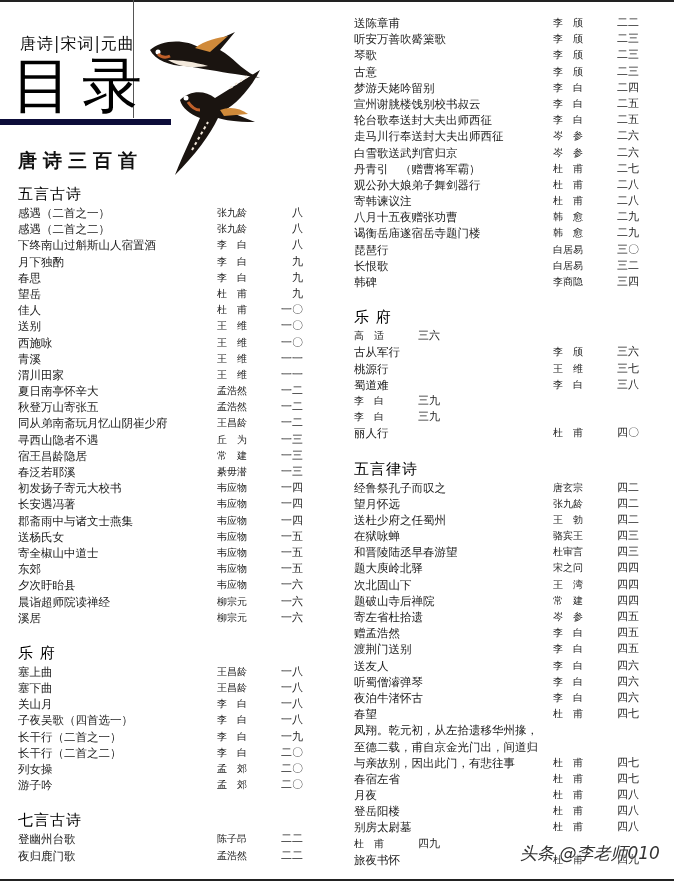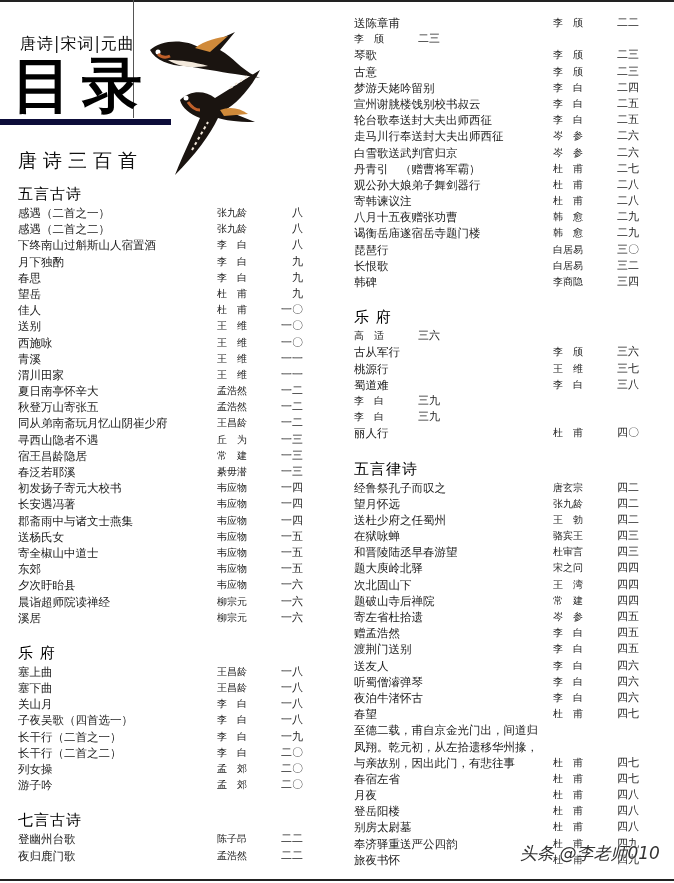--- a/index.html
+++ b/index.html
@@ -3,22 +3,22 @@
 <meta charset="utf-8">
 <style>
   html, body { margin:0; padding:0; background:#fff; }
   body { width:674px; height:883px; position:relative; overflow:hidden;
          font-family:"DejaVu Serif","Liberation Serif",serif; color:#1a1a1a; }
   .top-rule { position:absolute; left:0; top:0; width:674px; height:2px; background:#222; }
   .bottom-rule { position:absolute; left:0; top:879px; width:674px; height:2px; background:#222; }
   .vline { position:absolute; left:133px; top:0; width:1px; height:118px; background:#555; }
   .navy-bar { position:absolute; left:0; top:119px; width:171px; height:6px; background:#0d0d3a; }
   .subtitle { position:absolute; left:20px; top:34px; font-size:16px; letter-spacing:1px; color:#111; white-space:nowrap; }
-  .big-title { position:absolute; left:12px; top:52px; font-size:60px; font-weight:bold; letter-spacing:10px; line-height:66px; color:#000; white-space:nowrap; }
-  .book-title { position:absolute; left:18px; top:148px; font-size:19px; font-weight:normal; letter-spacing:6px; color:#111; white-space:nowrap; }
+  .big-title { position:absolute; left:12px; top:52px; font-size:60px; font-weight:normal; letter-spacing:10px; line-height:66px; color:#000; white-space:nowrap; }
+  .book-title { position:absolute; left:18px; top:148px; font-size:19px; font-weight:bold; letter-spacing:6px; color:#111; white-space:nowrap; }
   .birds { position:absolute; left:140px; top:10px; width:150px; height:170px; }
   .col { position:absolute; }
   .col-left { left:18px; top:183px; width:285px; }
   .col-right { left:354px; top:15px; width:285px; }
   .section-head { color:#000000; font-size:15px; height:22px; line-height:22px; letter-spacing:1px; }
   .section-gap { height:16px; }
   .row { display:flex; height:16.2px; line-height:16.2px; font-size:11.5px; white-space:nowrap; }
   .row .t { flex:1; overflow:hidden; }
   .row .a { width:52px; font-size:10px; letter-spacing:0px; color:#222; }
   .row .p { width:34px; text-align:right; font-size:11px; color:#222; }
@@ -253,20 +253,21 @@
 </div>
 
 <div class="col col-right">
   <div id="R0">
       <div class="row">
         <span class="t">送陈章甫</span>
         <span class="a">李　颀</span>
         <span class="p">二二</span>
       </div>
       <div class="row">
+        <span class="t">听安万善吹觱篥歌</span>
         <span class="a">李　颀</span>
         <span class="p">二三</span>
       </div>
       <div class="row">
         <span class="t">琴歌</span>
         <span class="a">李　颀</span>
         <span class="p">二三</span>
       </div>
       <div class="row">
         <span class="t">古意</span>
@@ -447,29 +448,29 @@
         <span class="t">夜泊牛渚怀古</span>
         <span class="a">李　白</span>
         <span class="p">四六</span>
       </div>
       <div class="row">
         <span class="t">春望</span>
         <span class="a">杜　甫</span>
         <span class="p">四七</span>
       </div>
       <div class="row cont">
+        <span class="t">凤翔。乾元初，从左拾遗移华州掾，</span>
+        <span class="a"></span>
+        <span class="p"></span>
+      </div>
+      <div class="row cont">
         <span class="t">至德二载，甫自京金光门出，间道归</span>
         <span class="a"></span>
         <span class="p"></span>
       </div>
-      <div class="row cont">
-        <span class="t">凤翔。乾元初，从左拾遗移华州掾，</span>
-        <span class="a"></span>
-        <span class="p"></span>
-      </div>
       <div class="row">
         <span class="t">与亲故别，因出此门，有悲往事</span>
         <span class="a">杜　甫</span>
         <span class="p">四七</span>
       </div>
       <div class="row">
         <span class="t">春宿左省</span>
         <span class="a">杜　甫</span>
         <span class="p">四七</span>
       </div>
@@ -482,21 +483,20 @@
         <span class="t">登岳阳楼</span>
         <span class="a">杜　甫</span>
         <span class="p">四八</span>
       </div>
       <div class="row">
         <span class="t">别房太尉墓</span>
         <span class="a">杜　甫</span>
         <span class="p">四八</span>
       </div>
       <div class="row">
-        <span class="t">奉济驿重送严公四韵</span>
         <span class="a">杜　甫</span>
         <span class="p">四九</span>
       </div>
       <div class="row">
         <span class="t">旅夜书怀</span>
         <span class="a">杜　甫</span>
         <span class="p">四九</span>
       </div>
     </div>
 </div>

